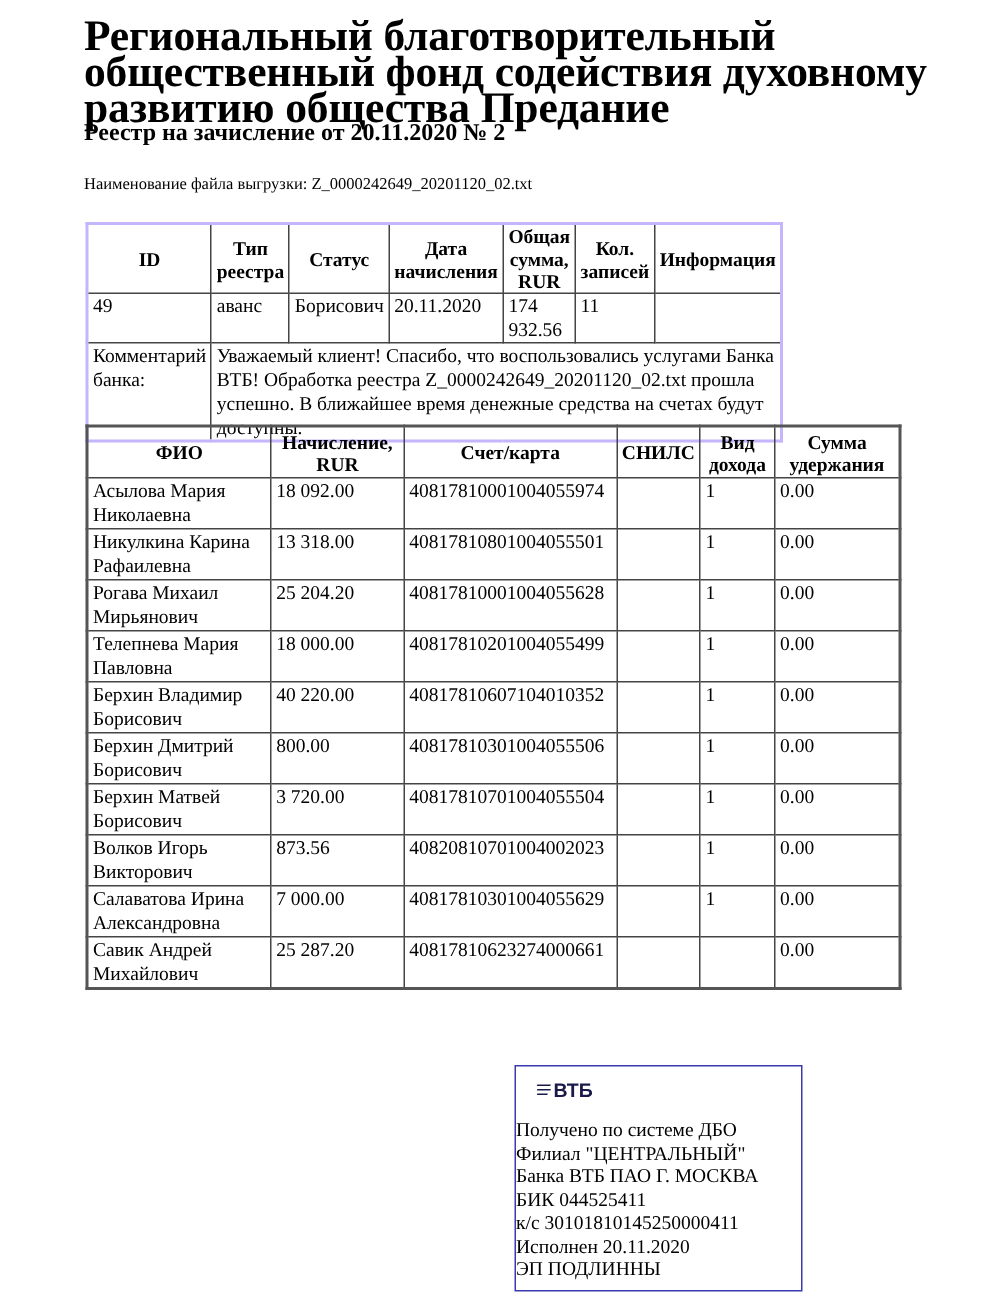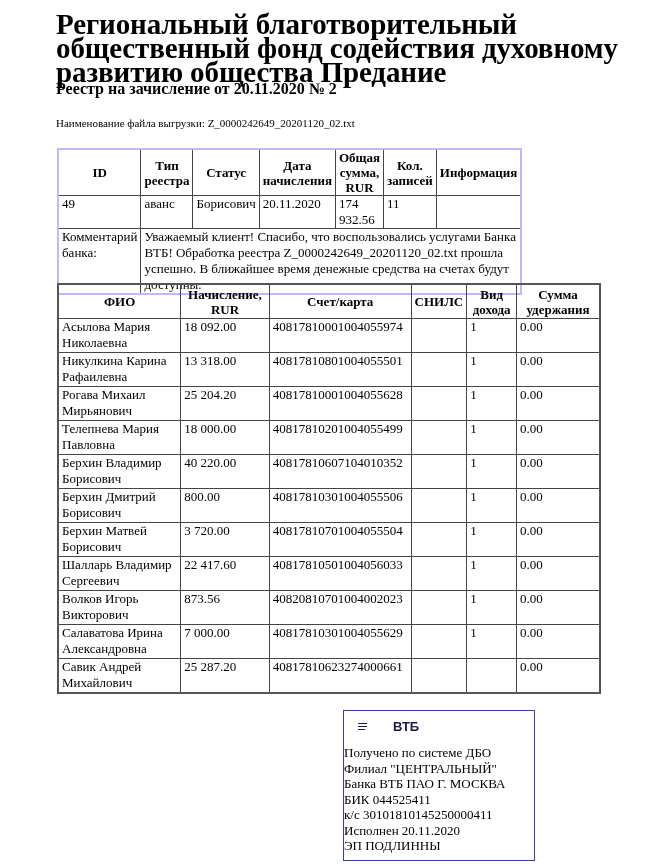--- a/index.html
+++ b/index.html
@@ -11,21 +11,21 @@
   table.t1 { left:57px; top:148px; width:447px; border:2px solid #c4b5fd; }
   table.t2 { left:57px; top:283px; width:544px; border:2px solid #555;padding-left:29px; }
   td, th { border:1px solid #444; padding:0 3px; vertical-align:top; font-size:13px; line-height:16px; }
   th { font-weight:bold; text-align:center; vertical-align:middle; font-size:13px; line-height:15px; }
   table.t1 th { height:33px; }
   table.t1 td { height:16px; }
   table.t1 td.comment { height:48px; }
   table.t2 th { height:33px; }
   table.t2 td { height:33px; }
   .stamp { position:absolute; left:343px; top:710px; width:192px; height:151px; border:1.5px solid #3a3ab0; box-sizing:border-box; }
-  .logo { position:absolute; left:14px; top:8px; display:flex; align-items:center; font-family:"Liberation Sans", sans-serif; font-weight:bold; font-size:13px; color:#1a1a4a;gap:24px; }
+  .logo { position:absolute; left:14px; top:8px; display:flex; align-items:center; font-family:"Liberation Sans", sans-serif; font-weight:bold; font-size:13px; color:#1a1a4a; }
   .logo-mark { display:inline-flex; flex-direction:column; justify-content:center; margin-right:2px; height:10px; }
   .logo-mark span { display:block; height:1.5px; background:#1a1a4a; margin:1px 0; transform:skewX(-20deg); }
   .stamp-lines { position:absolute; left:0; right:0; top:34px; text-align:left; font-size:13px; line-height:15.5px; }
 </style>
 </head>
 <body>
 
 <div class="title">Региональный благотворительный общественный фонд содействия духовному развитию общества Предание</div>
 <div class="subtitle">Реестр на зачисление от 20.11.2020 № 2</div>
 <div class="filename">Наименование файла выгрузки: Z_0000242649_20201120_02.txt</div>
@@ -136,28 +136,20 @@
       </tr>
       <tr>
         <td>Берхин Матвей Борисович</td>
         <td>3 720.00</td>
         <td>40817810701004055504</td>
         <td></td>
         <td>1</td>
         <td>0.00</td>
       </tr>
       <tr>
-        <td>Шалларь Владимир Сергеевич</td>
-        <td>22 417.60</td>
-        <td>40817810501004056033</td>
-        <td></td>
-        <td>1</td>
-        <td>0.00</td>
-      </tr>
-      <tr>
         <td>Волков Игорь Викторович</td>
         <td>873.56</td>
         <td>40820810701004002023</td>
         <td></td>
         <td>1</td>
         <td>0.00</td>
       </tr>
       <tr>
         <td>Салаватова Ирина Александровна</td>
         <td>7 000.00</td>

